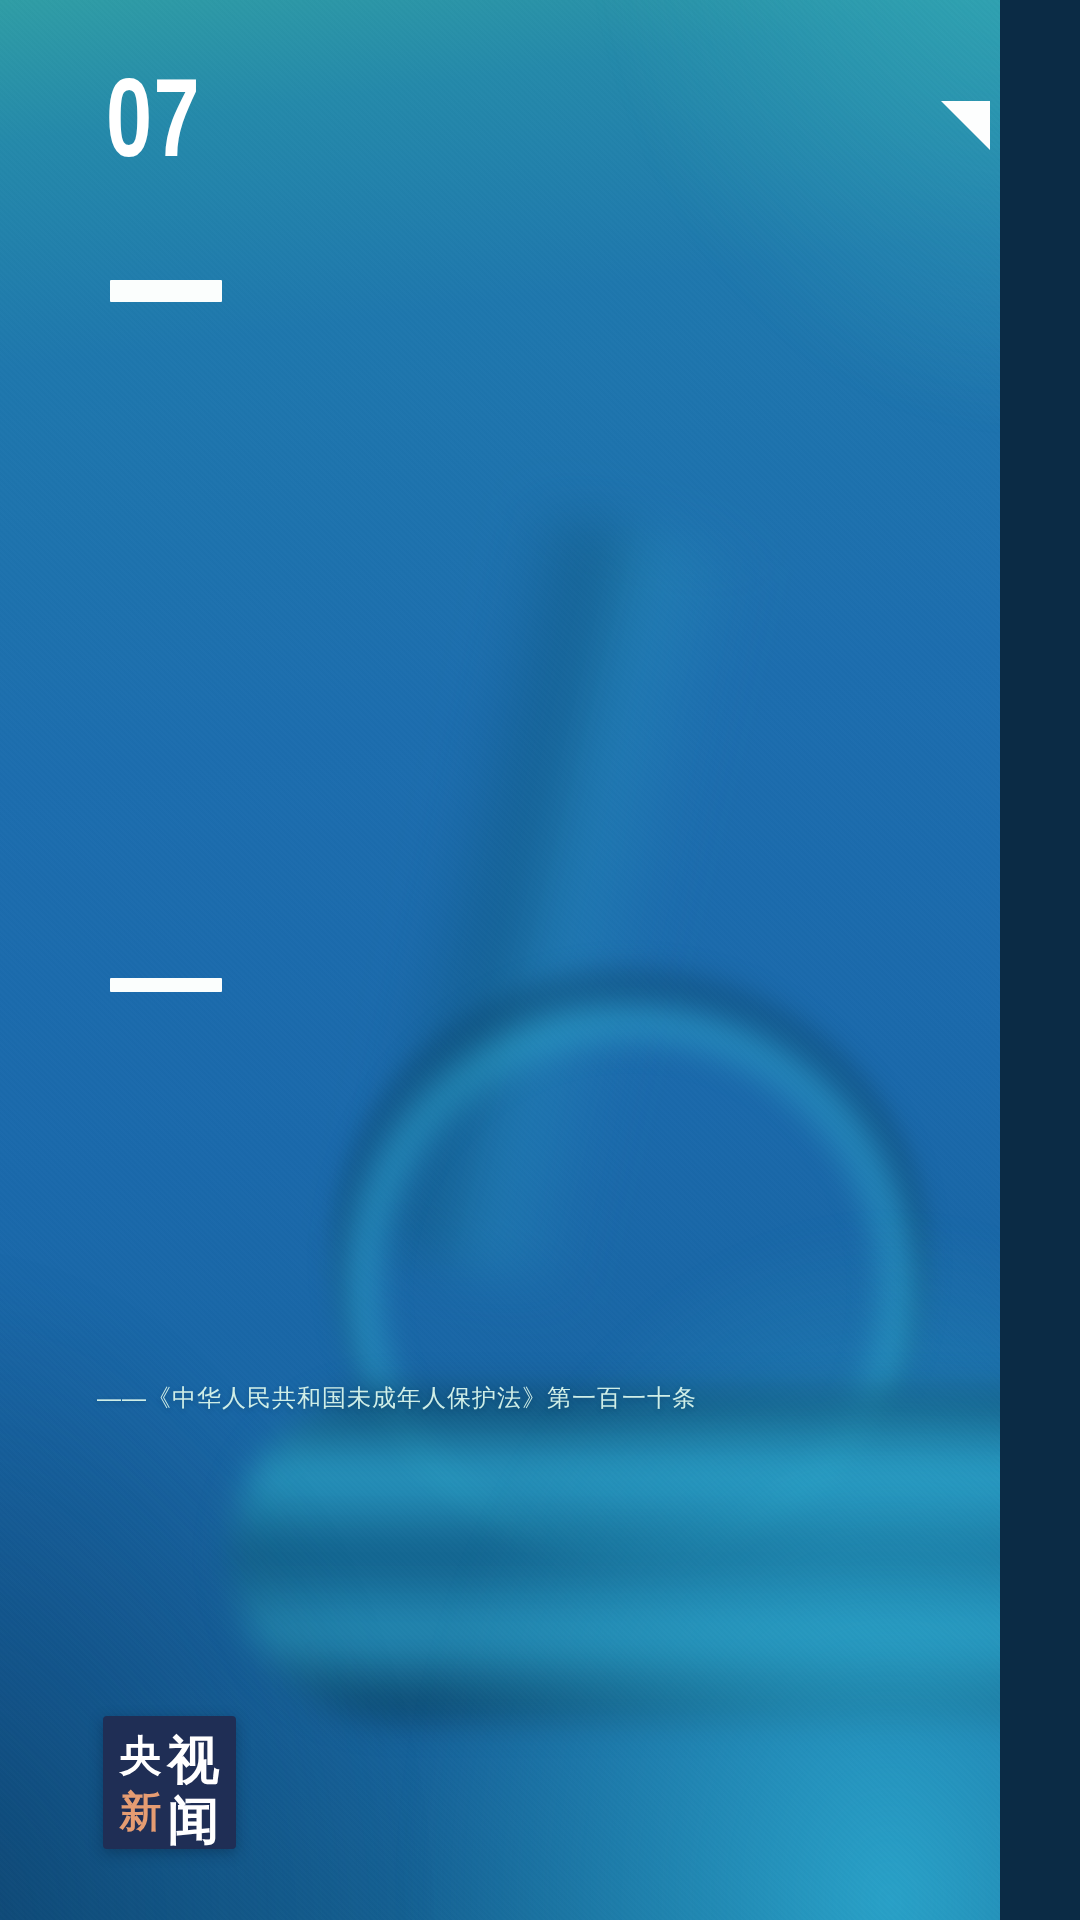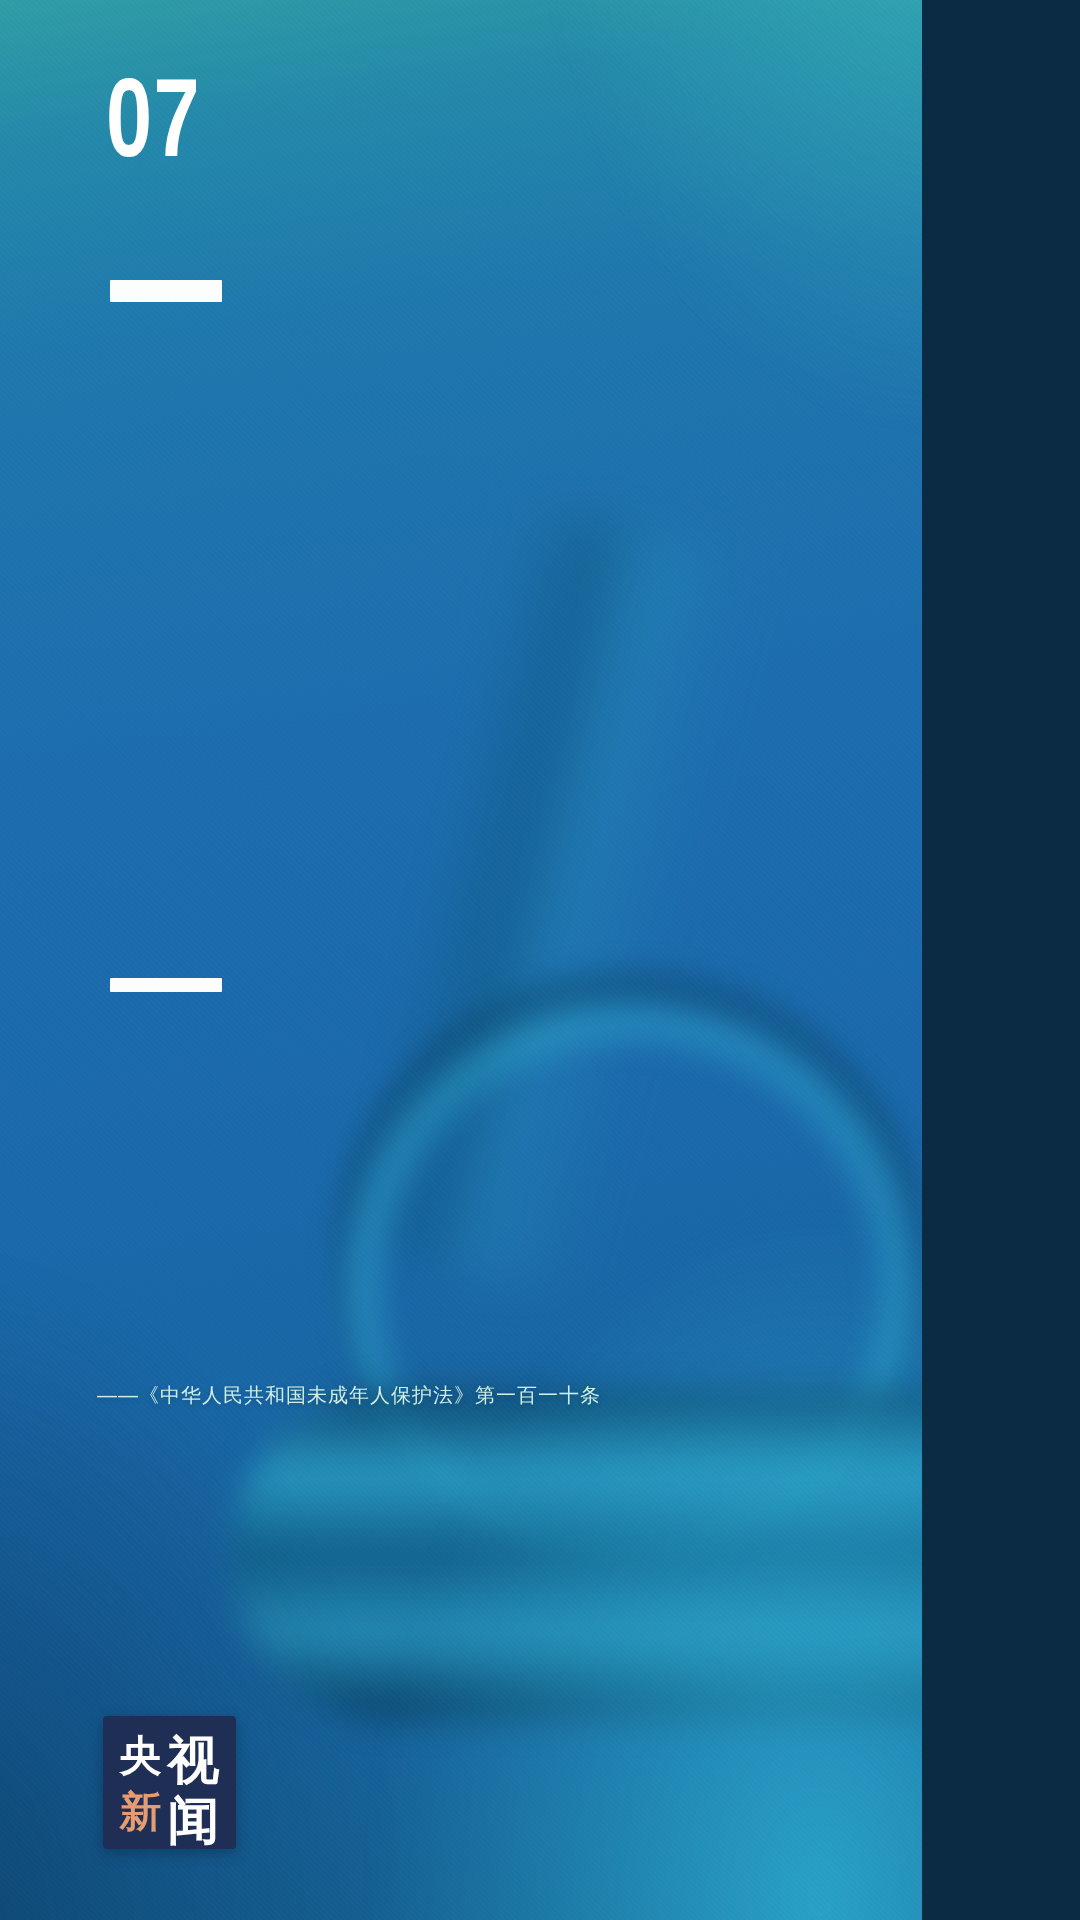--- a/index.html
+++ b/index.html
@@ -1,18 +1,18 @@
 <!DOCTYPE html>
 <html style="--bg-teal-top: #2f9da5; --bg-blue: #1c6dae; --headline-white: #ffffff; --headline-shadow: #0d3050; --body-mint: #d9f4ee; --citation-mint: #cfeee7; --logo-navy: #1f2e55; --logo-accent-orange: #e59c72;"><head>
 <meta charset="utf-8">
 <style>
   html,body{margin:0;padding:0;background:#0b2b45;}
   .canvas{
     position:relative;
-    width:922px;height:1920px;
+    width:1000px;height:1920px;
     overflow:hidden;
     font-family:"Liberation Sans","DejaVu Sans",sans-serif;
     background:linear-gradient(172deg,
       var(--bg-teal-top,#2f9da5) 0%,
       #2489aa 7%,
       #1e77ad 18%,
       var(--bg-blue,#1c6dae) 38%,
       #1a69ab 58%,
       #17639f 82%,
       #14608f 100%);
@@ -58,21 +58,21 @@
     font-weight:900;line-height:1;white-space:nowrap;
     text-shadow:-5px 6px 2px rgba(13,48,80,.5), 4px 9px 8px rgba(13,48,80,.35);}
   .hl-1{top:452px;font-size:124px;letter-spacing:4px;}
   .hl-2{top:614px;font-size:94px;letter-spacing:1px;}
   .hl-3{top:740px;font-size:117px;letter-spacing:1px;}
   .body-text{position:absolute;left:112px;top:1061px;width:830px;
     color:var(--body-mint,#d9f4ee);font-size:43px;line-height:61px;
     letter-spacing:5px;font-weight:400;
     text-shadow:0 2px 6px rgba(10,50,80,.25);}
   .citation{position:absolute;left:97px;top:1382px;
-    color:var(--citation-mint,#cfeee7);font-size:20px;letter-spacing:1px;
+    color:var(--citation-mint,#cfeee7);font-size:24px;letter-spacing:1px;
     white-space:nowrap;text-shadow:0 2px 5px rgba(10,50,80,.3);}
   
   .logo{position:absolute;left:103px;top:1716px;width:133px;height:133px;
     background:var(--logo-navy,#1f2e55);border-radius:4px;
     display:flex;justify-content:center;align-items:center;gap:6px;
     box-shadow:0 4px 14px rgba(5,25,50,.35);}
   .logo .col{display:flex;flex-direction:column;align-items:center;line-height:1;}
   .logo .col-left{gap:14px;margin-top:2px;}
   .logo .col-right{gap:8px;margin-top:14px;}
   .logo span{color:#fff;font-weight:700;}

